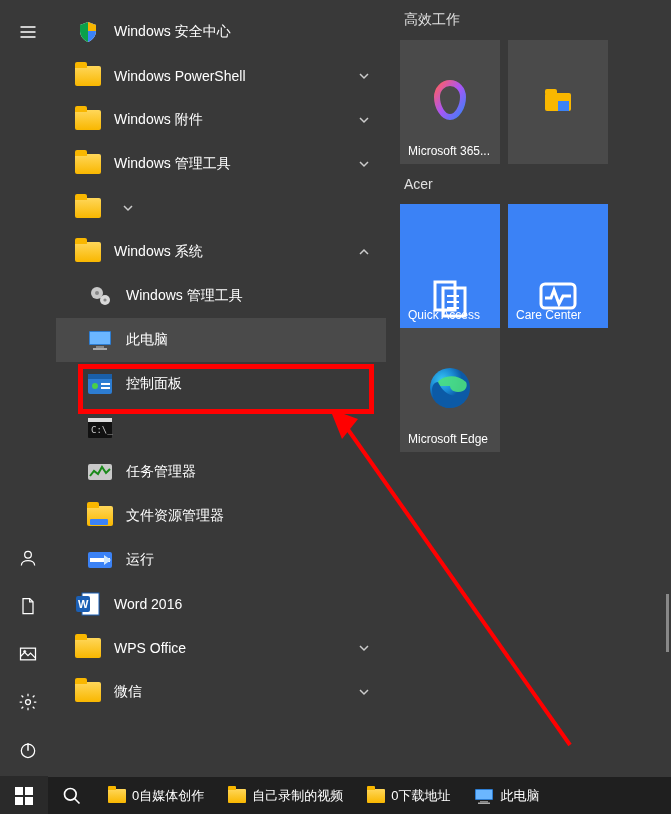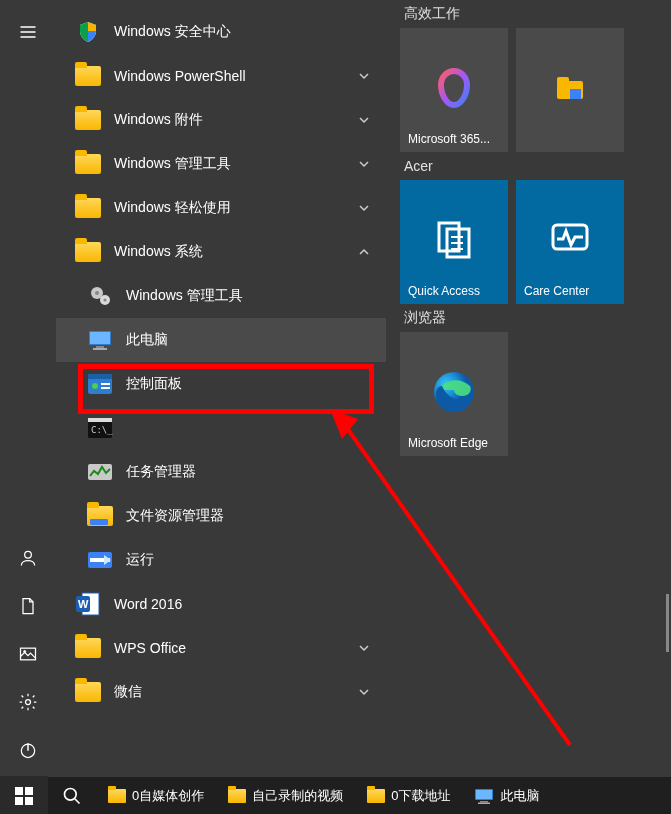--- a/index.html
+++ b/index.html
@@ -82,40 +82,40 @@
   }
   .tiles-col {
     flex: 1;
     padding: 0 14px;
     padding-top: 0;
   }
   .tile-group-header {
     font-size: 14px;
     color: #e0e0e0;
     padding: 10px 4px 10px 4px;
-    height: 28px;
+    height: 40px;
     display: flex;
     align-items: center;
   }
   .tile-row {
     display: flex;
     gap: 8px;
   }
   .tile {
     height: 124px;
     position: relative;
     cursor: pointer;
     display: flex;
     flex-direction: column;
     align-items: center;
     justify-content: center;
   }
-  .tile.med { width: 108px; }
+  .tile.med { width: 100px; }
   .tile.gray { background: #4a4a4a; }
-  .tile.green { background: #0369a1; }
+  .tile.green { background: #3b82f6; justify-content: flex-end; }
   .tile-label {
     position: absolute;
     left: 8px;
     bottom: 6px;
     font-size: 12px;
     max-width: 108px;
     white-space: nowrap;
     overflow: hidden;
     text-overflow: ellipsis;
   }
@@ -269,21 +269,20 @@
         <div class="chev">
           <svg viewBox="0 0 12 12">
             <polyline points="2,4 6,8 10,4"></polyline>
           </svg>
         </div>
       </div>
       <div class="app-item">
         <div class="app-icon">
           <div class="folder-icon"></div>
         </div>
-        <div class="app-label">Windows 轻松使用</div>
         <div class="chev">
           <svg viewBox="0 0 12 12">
             <polyline points="2,4 6,8 10,4"></polyline>
           </svg>
         </div>
       </div>
       <div class="app-item">
         <div class="app-icon">
           <div class="folder-icon"></div>
         </div>
@@ -437,21 +436,20 @@
           <div class="tile-label">Quick Access</div>
         </div>
         <div class="tile med green">
           <div><svg width="50" height="50" viewBox="0 0 50 50">
               <rect x="8" y="10" width="34" height="24" rx="4" fill="none" stroke="#fff" stroke-width="3"></rect>
               <polyline points="12,24 18,24 21,16 26,30 30,22 38,22" fill="none" stroke="#fff" stroke-width="3"></polyline>
             </svg></div>
           <div class="tile-label">Care Center</div>
         </div>
       </div>
-      <div class="tile-group-header">浏览器</div>
       <div class="tile-row">
         <div class="tile med gray">
           <div><svg width="48" height="48" viewBox="0 0 48 48">
               <defs>
                 <radialGradient id="eg" cx="0.3" cy="0.3">
                   <stop offset="0" stop-color="#37c6f4"></stop>
                   <stop offset="0.6" stop-color="#1a8ad4"></stop>
                   <stop offset="1" stop-color="#0c5aa6"></stop>
                 </radialGradient>
               </defs>

